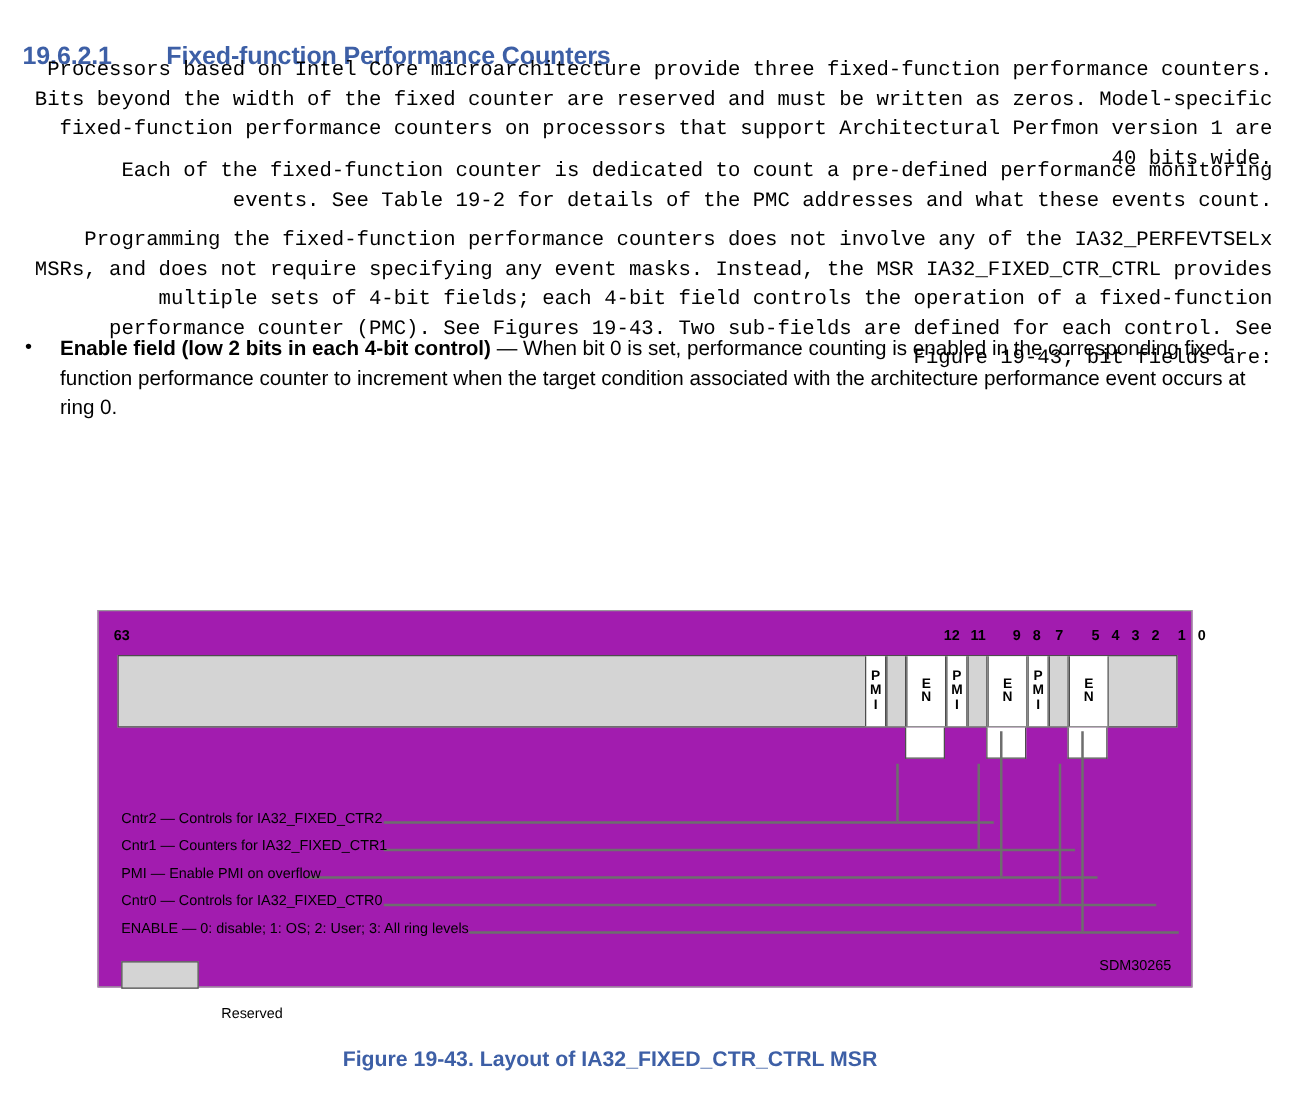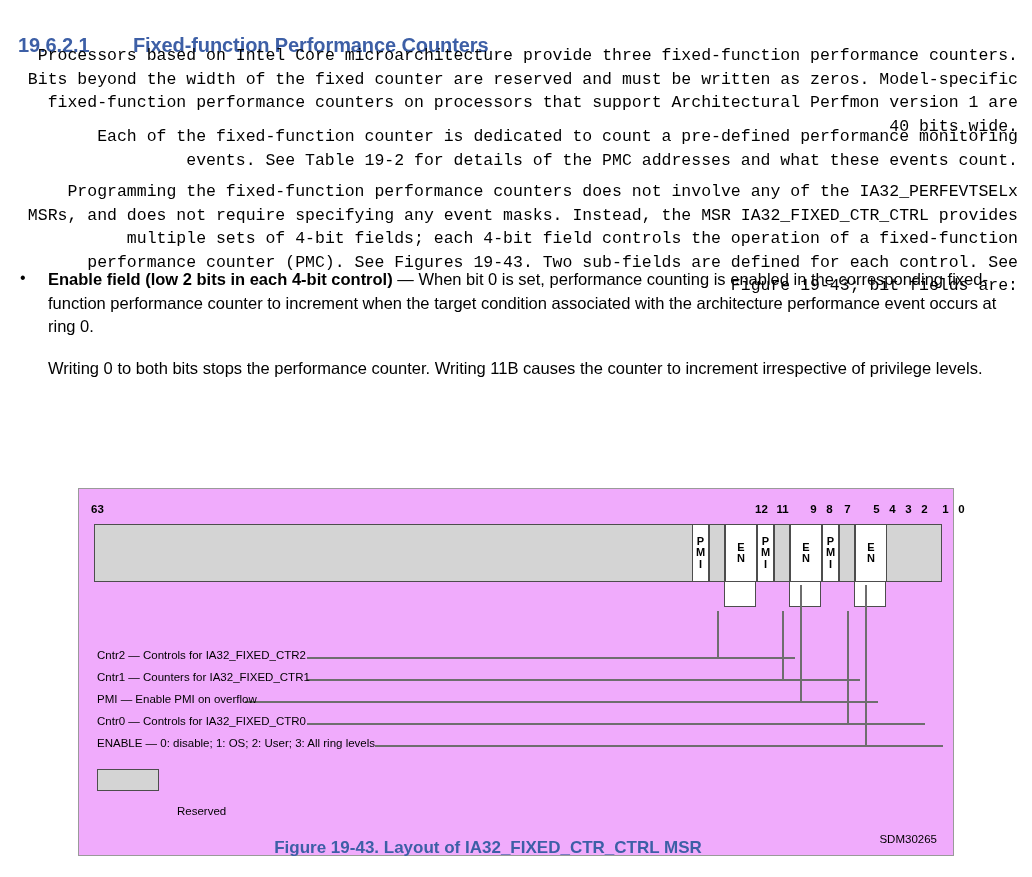--- a/index.html
+++ b/index.html
@@ -75,23 +75,23 @@
     font-size: 16.5px;
     line-height: 23.5px;
   }
 
   
   .figure-frame {
     position: absolute;
     left: 78px;
     top: 488px;
     width: 876px;
-    height: 368px;
+    height: 302px;
     border: 1px solid #9a9a9a;
-    background: #f0abfc;
+    background: #a21caf;
     box-sizing: border-box;
   }
 
   
   .bit-labels {
     position: absolute;
     left: 0;
     top: 14px;
     width: 100%;
     height: 16px;
@@ -225,21 +225,20 @@
 </div>
 
 <div class="body-text" id="para-1">Processors based on Intel Core microarchitecture provide three fixed-function performance counters. Bits beyond the width of the fixed counter are reserved and must be written as zeros. Model-specific fixed-function performance counters on processors that support Architectural Perfmon version 1 are 40 bits wide.</div>
 <div class="body-text" id="para-2">Each of the fixed-function counter is dedicated to count a pre-defined performance monitoring events. See Table 19-2 for details of the PMC addresses and what these events count.</div>
 <div class="body-text" id="para-3">Programming the fixed-function performance counters does not involve any of the IA32_PERFEVTSELx MSRs, and does not require specifying any event masks. Instead, the MSR IA32_FIXED_CTR_CTRL provides multiple sets of 4-bit fields; each 4-bit field controls the operation of a fixed-function performance counter (PMC). See Figures 19-43. Two sub-fields are defined for each control. See Figure 19-43; bit fields are:</div>
 
 <div class="bullet-block">
   <div class="bullet-row">
     <span class="bullet-mark">•</span><b>Enable field (low 2 bits in each 4-bit control)</b><span> — </span><span>When bit 0 is set, performance counting is enabled in the corresponding fixed-function performance counter to increment when the target condition associated with the architecture performance event occurs at ring 0.</span>
   </div>
-  <div class="sub-para">Writing 0 to both bits stops the performance counter. Writing 11B causes the counter to increment irrespective of privilege levels.</div>
 </div>
 
 <div class="figure-frame">
 
   <div class="lbl-63">63</div>
 
   <div class="bit-labels" id="bit-labels">
       <span style="left: 676px; width: 13px;">12</span>
       <span style="left: 697px; width: 13px;">11</span>
       <span style="left: 728px; width: 13px;">9</span>

